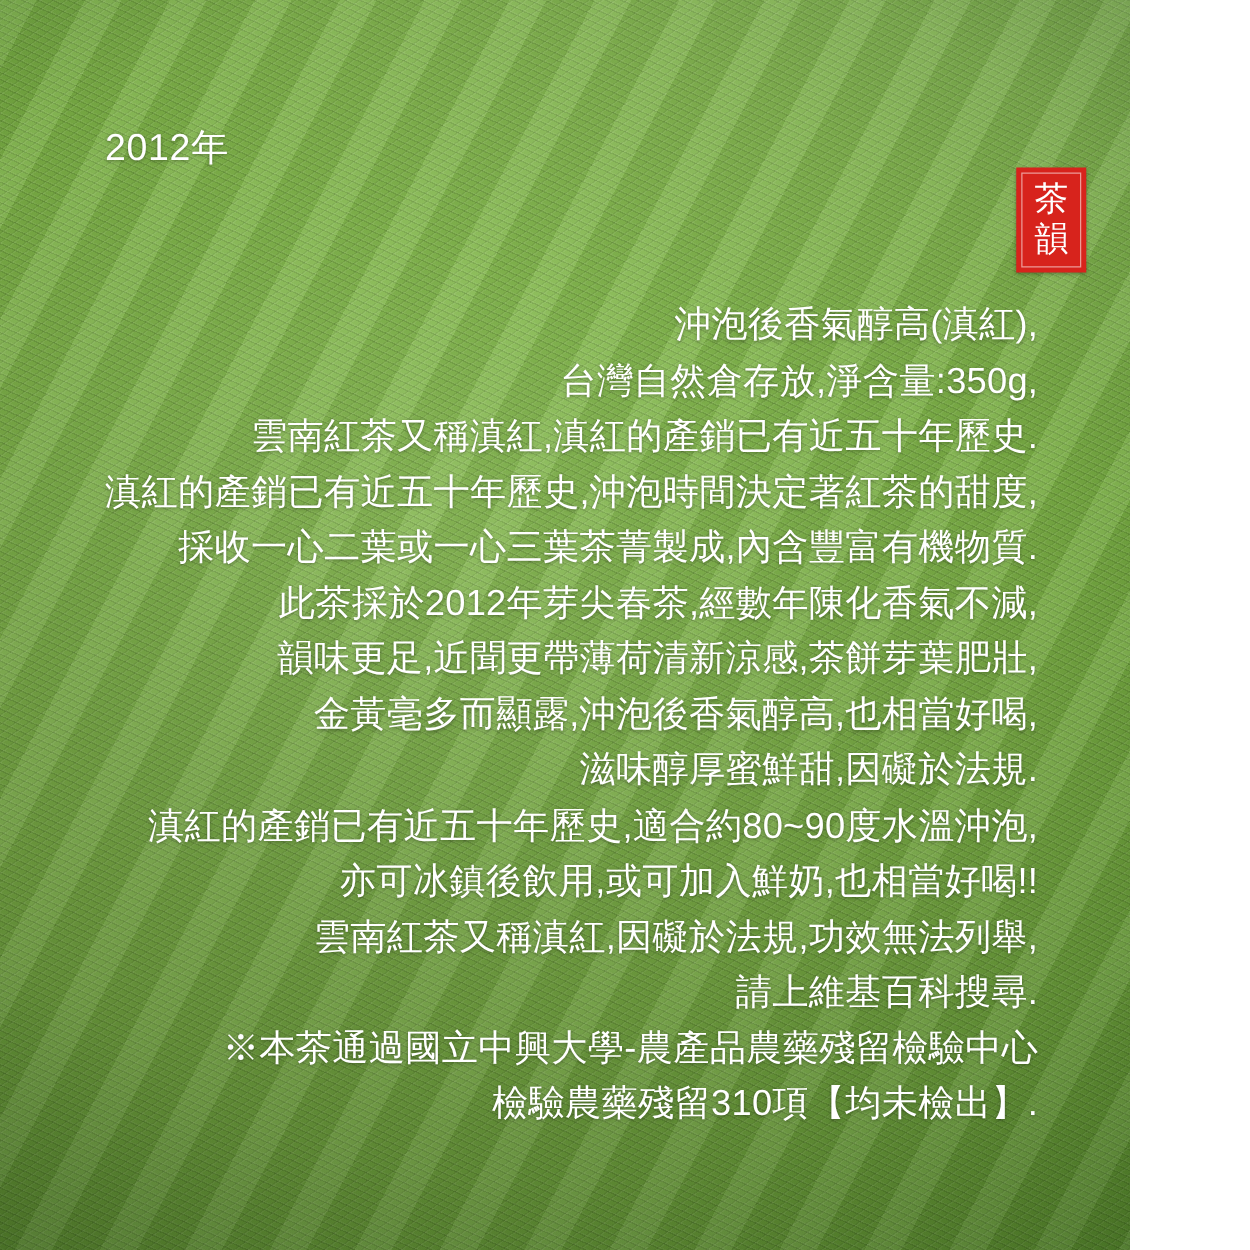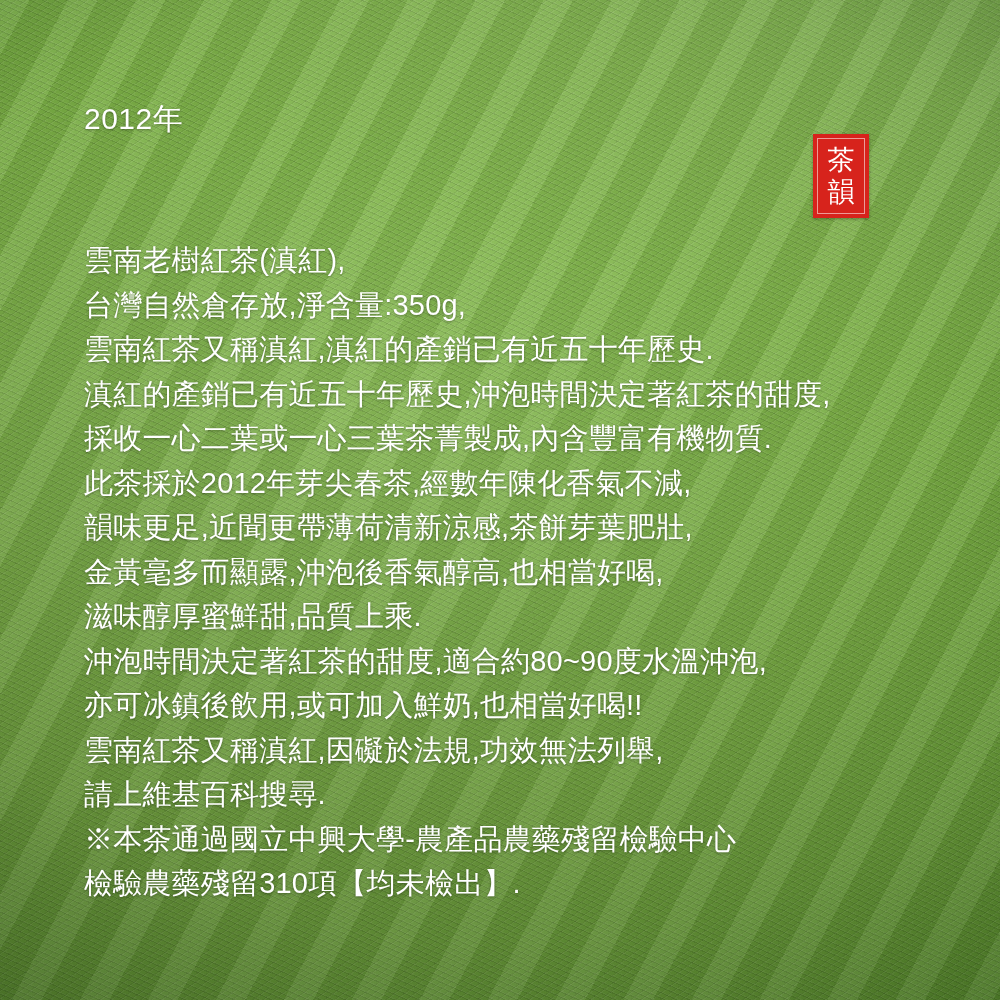--- a/index.html
+++ b/index.html
@@ -7,21 +7,21 @@
     padding: 0;
   }
   body {
     width: 1000px;
     height: 1000px;
     font-family: "Liberation Sans", sans-serif;
   }
 
   #poster {
     position: relative;
-    width: 1000px;
+    width: 904px;
     height: 1000px;
     overflow: hidden;
     background-color: #6aa038;
     background-image:
       
       repeating-linear-gradient(
         118deg,
         rgba(255,255,255,0.07) 0px,
         rgba(255,255,255,0.07) 26px,
         rgba(0,0,0,0.05) 26px,
@@ -41,20 +41,21 @@
         -36deg,
         rgba(255,255,255,0.06) 0px,
         rgba(255,255,255,0.06) 1px,
         rgba(0,0,0,0.06) 1px,
         rgba(0,0,0,0.06) 2px,
         rgba(0,0,0,0.00) 2px,
         rgba(0,0,0,0.00) 6px
       ),
       
       radial-gradient(140% 110% at 38% 42%, #8fc25a 0%, #79ad44 38%, #5f9331 68%, #4b7d27 100%);
+    text-align: right;
   }
 
   
   #poster::after {
     content: "";
     position: absolute;
     inset: 0;
     pointer-events: none;
     background:
       radial-gradient(120% 95% at 50% 45%, rgba(0,0,0,0) 52%, rgba(20,50,10,0.30) 100%),
@@ -128,30 +129,30 @@
 
 <div id="poster">
 
   <div class="text-layer">
 
     <div class="title-block">
       <span class="line">2012年</span>
     </div>
 
     <div class="body-block">
-      <span class="line">雲南老樹紅茶(滇紅),</span>
+      <span class="line">沖泡後香氣醇高(滇紅),</span>
       <span class="line">台灣自然倉存放,淨含量:350g,</span>
       <span class="line">雲南紅茶又稱滇紅,滇紅的產銷已有近五十年歷史.</span>
       <span class="line">滇紅的產銷已有近五十年歷史,沖泡時間決定著紅茶的甜度,</span>
       <span class="line">採收一心二葉或一心三葉茶菁製成,內含豐富有機物質.</span>
       <span class="line">此茶採於2012年芽尖春茶,經數年陳化香氣不減,</span>
       <span class="line">韻味更足,近聞更帶薄荷清新涼感,茶餅芽葉肥壯,</span>
       <span class="line">金黃毫多而顯露,沖泡後香氣醇高,也相當好喝,</span>
-      <span class="line">滋味醇厚蜜鮮甜,品質上乘.</span>
-      <span class="line">沖泡時間決定著紅茶的甜度,適合約80~90度水溫沖泡,</span>
+      <span class="line">滋味醇厚蜜鮮甜,因礙於法規.</span>
+      <span class="line">滇紅的產銷已有近五十年歷史,適合約80~90度水溫沖泡,</span>
       <span class="line">亦可冰鎮後飲用,或可加入鮮奶,也相當好喝!!</span>
       <span class="line">雲南紅茶又稱滇紅,因礙於法規,功效無法列舉,</span>
       <span class="line">請上維基百科搜尋.</span>
       <span class="line">※本茶通過國立中興大學-農產品農藥殘留檢驗中心</span>
       <span class="line">檢驗農藥殘留310項【均未檢出】.</span>
     </div>
 
   </div>
 
   <div class="seal">

